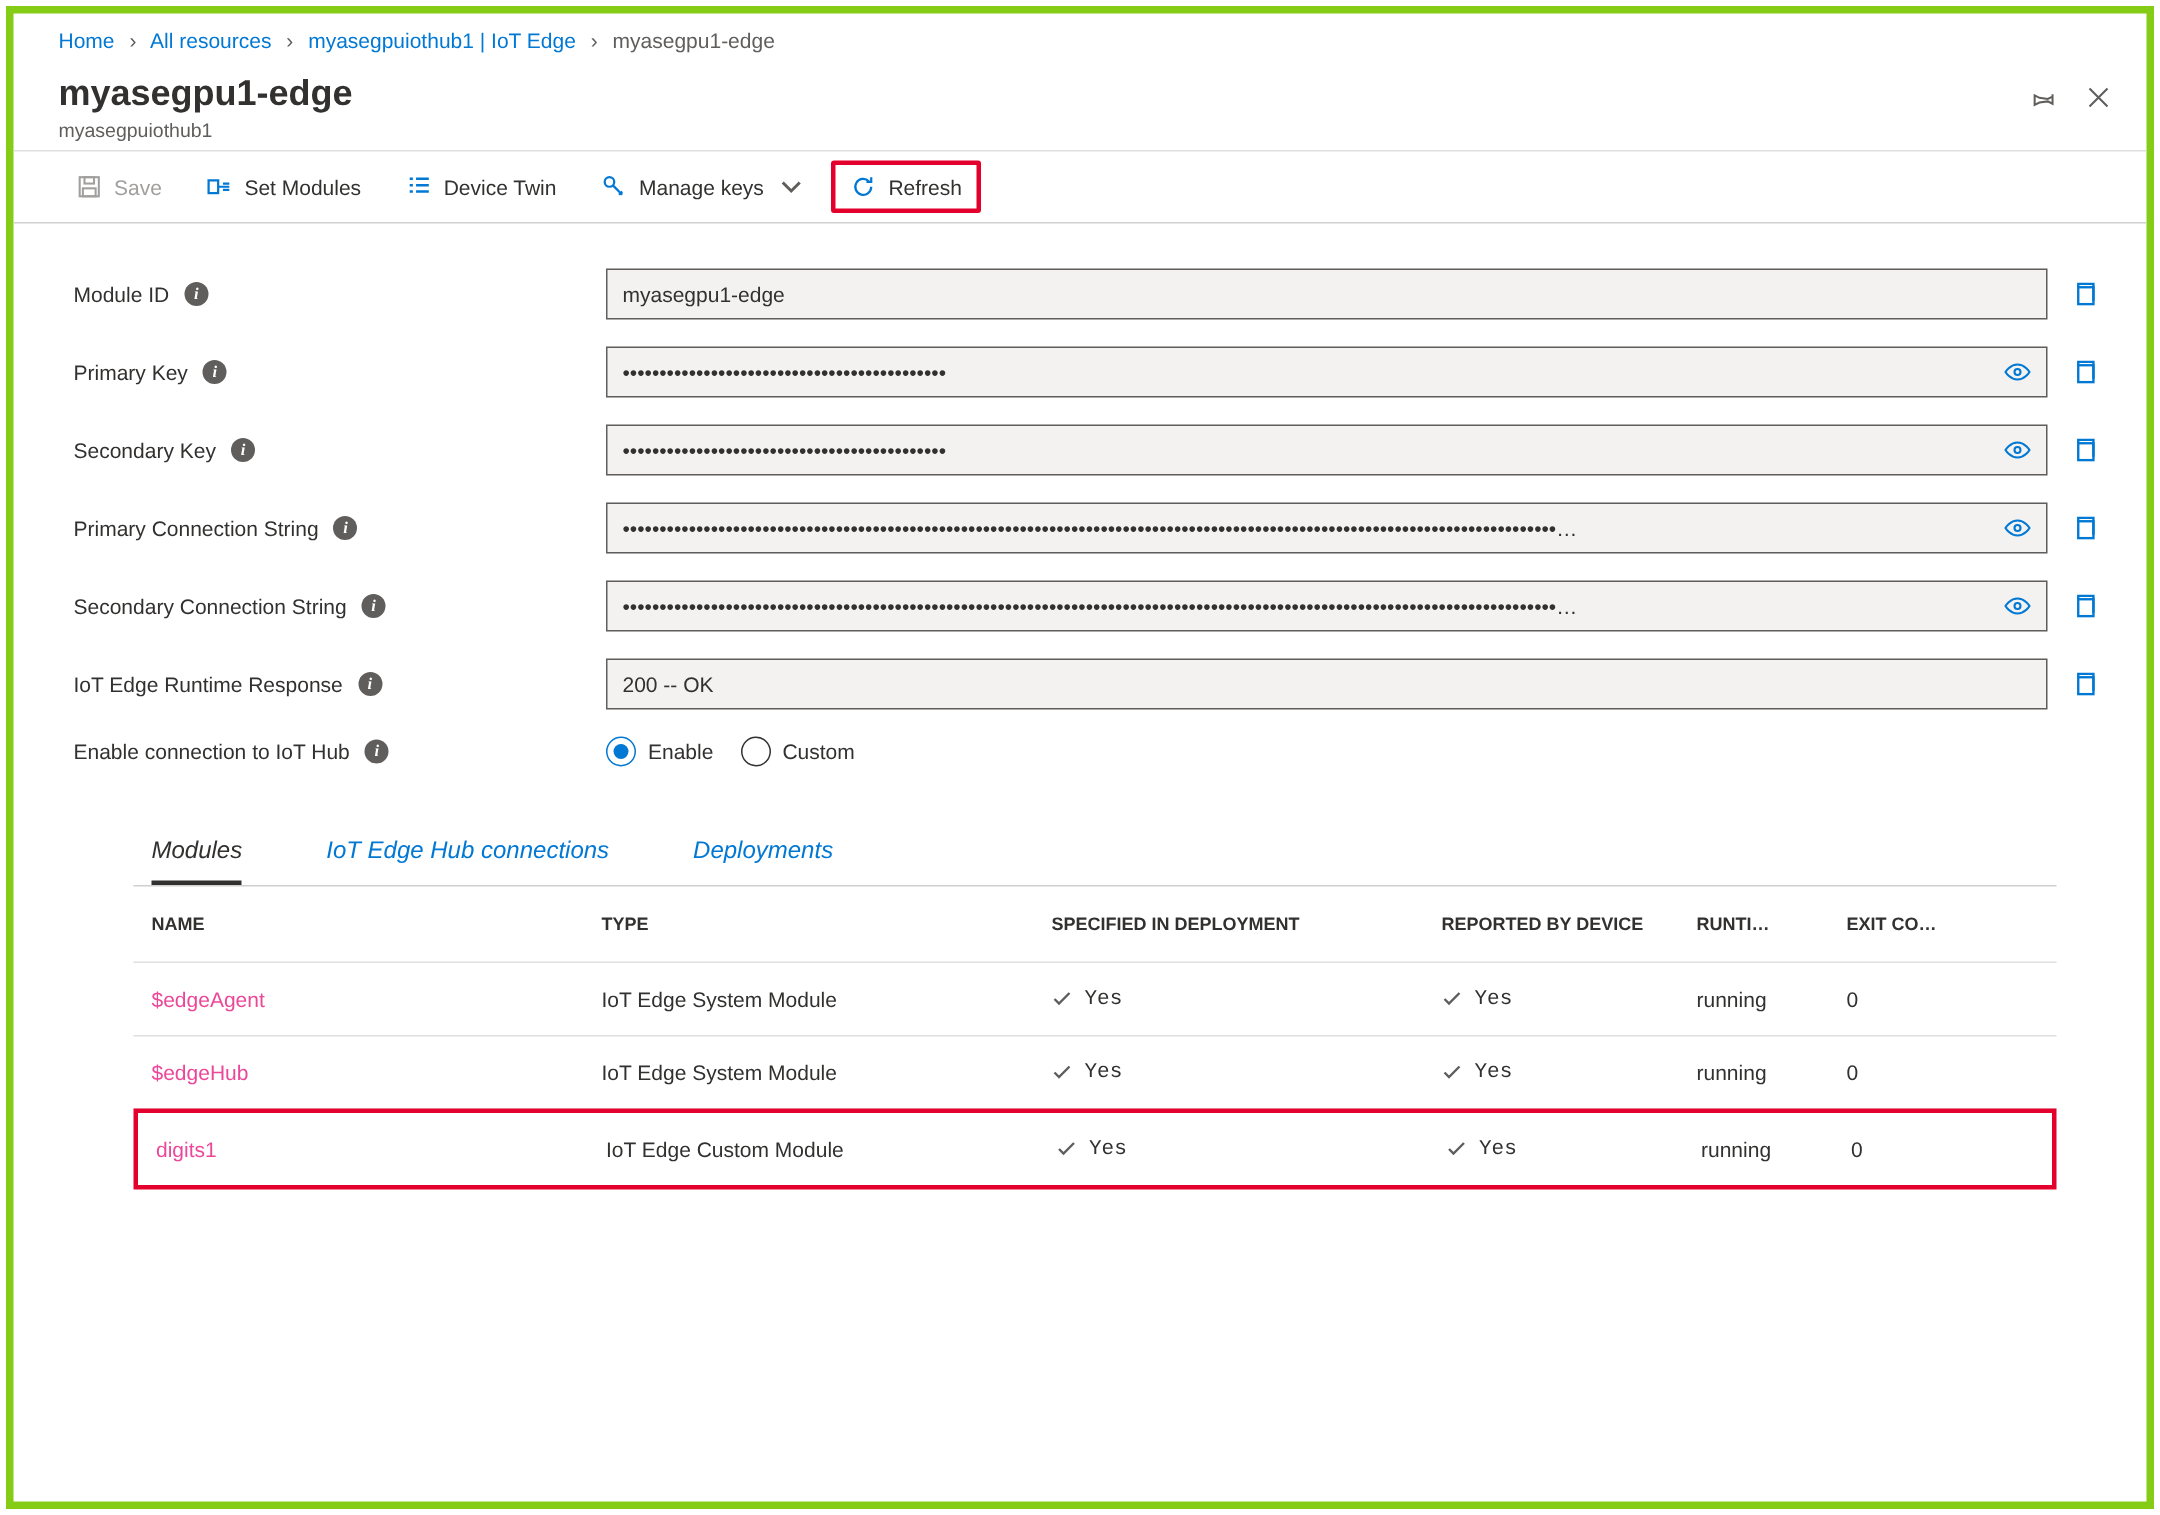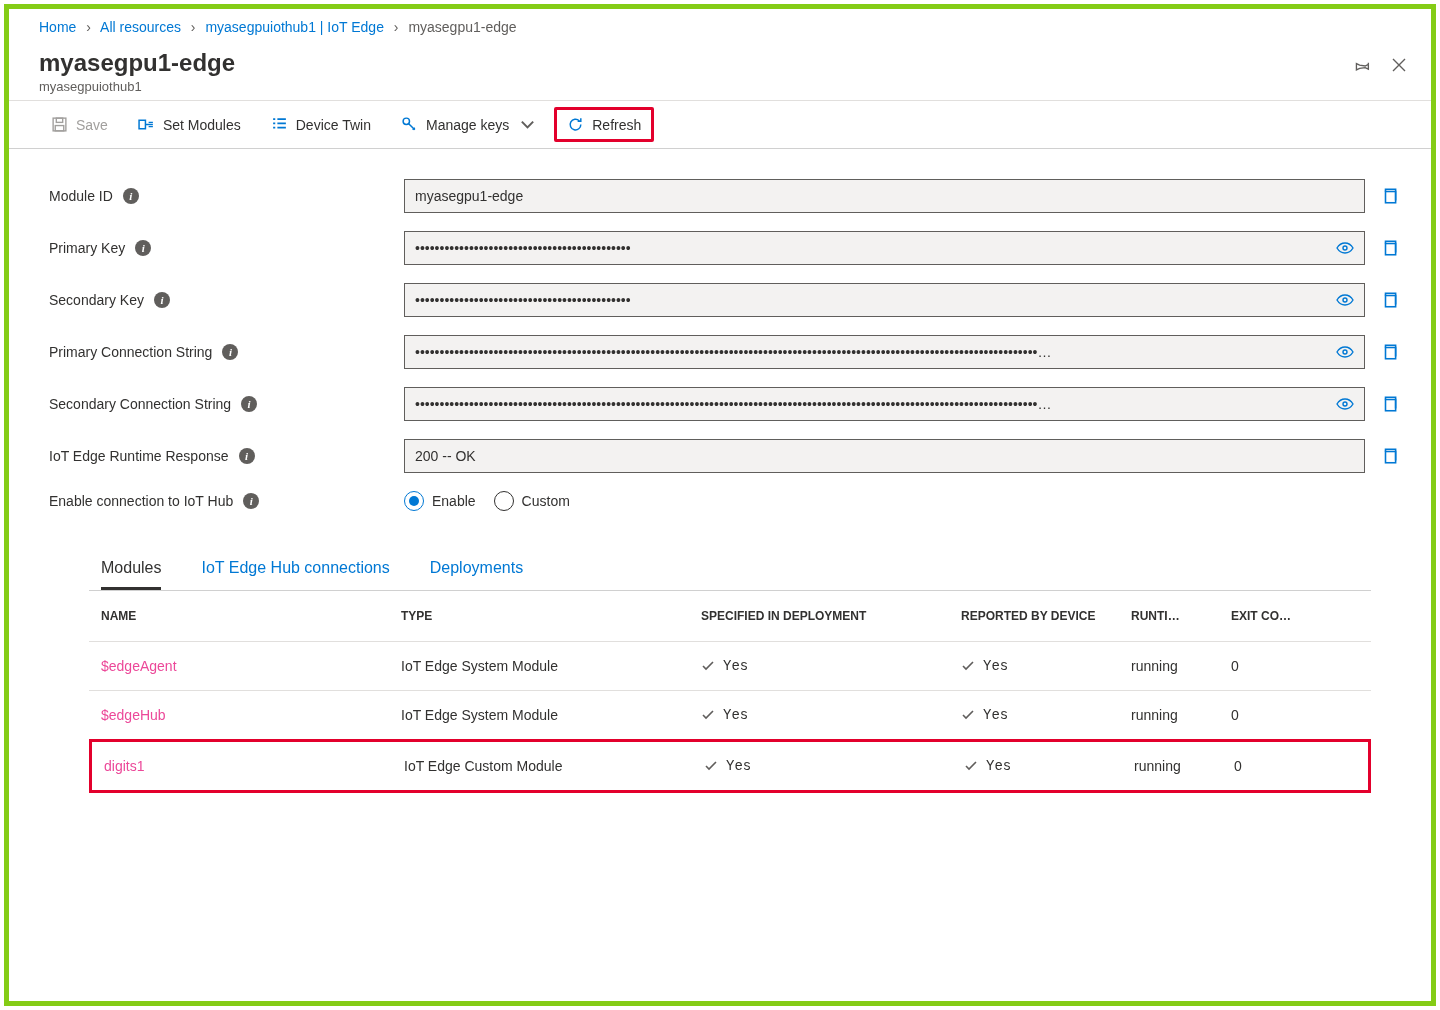--- a/index.html
+++ b/index.html
@@ -102,21 +102,21 @@
   .radio {
     display:inline-flex;align-items:center;gap:8px;cursor:pointer;
   }
   .radio .circle {
     width:20px;height:20px;border-radius:50%;
     border:1.5px solid #323130;display:flex;align-items:center;justify-content:center;
   }
   .radio.selected .circle { border-color:#0078d4; }
   .radio.selected .dot { width:10px;height:10px;border-radius:50%;background:#0078d4; }
   
-  .tabs { display:flex; gap:40px; padding: 30px 0 0 12px; border-bottom:1px solid #d0d0d0; margin: 0 30px 0 40px;}
+  .tabs { display:flex; gap:56px; padding: 30px 0 0 12px; border-bottom:1px solid #d0d0d0; margin: 0 30px 0 40px; font-style: italic;}
   .tab {
     padding: 0 0 10px 0;
     font-size: 16px;
     color:#0078d4;
     cursor:pointer;
     border-bottom:3px solid transparent;
   }
   .tab.active { color:#323130; font-weight:400; border-bottom-color:#323130; }
   
   .tbl { margin: 0 30px 0 40px; }

